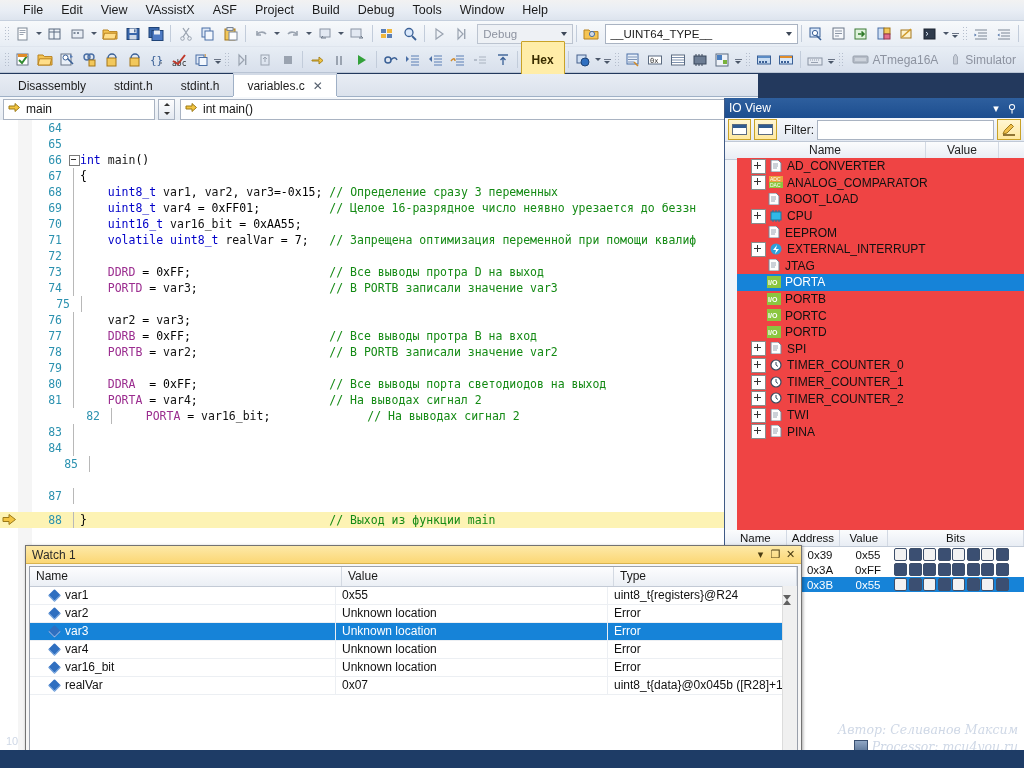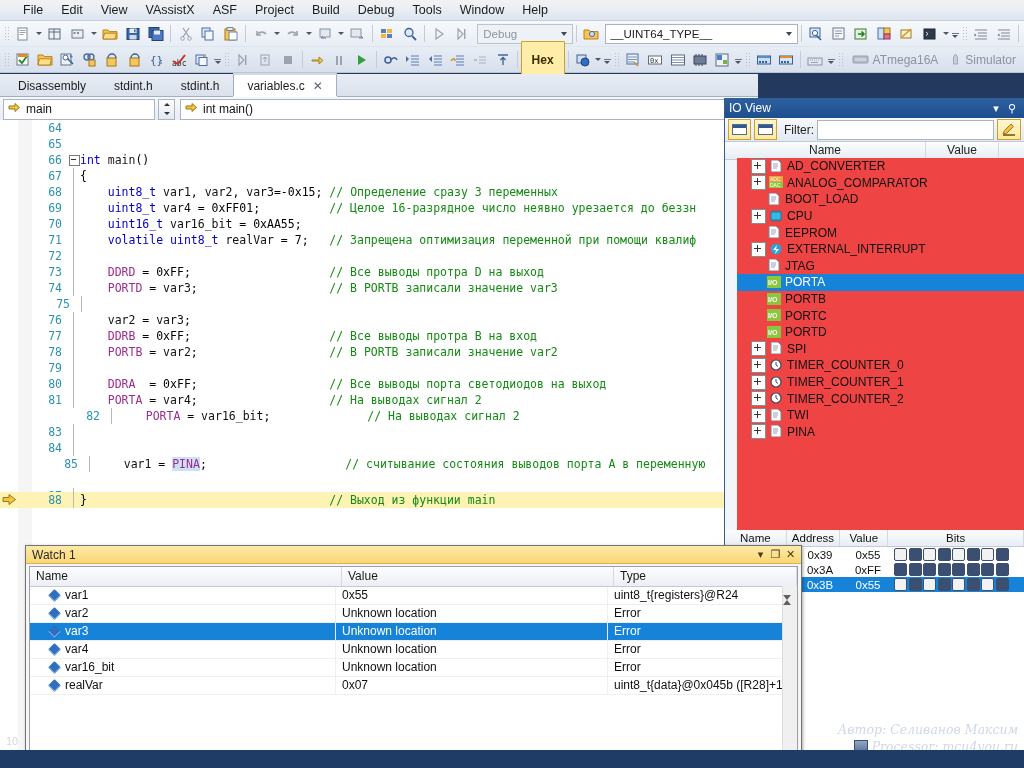--- a/index.html
+++ b/index.html
@@ -672,23 +672,23 @@
             <div class="cl" style="top: 176px; position: absolute; left: 8px; right: 0px;"><span class="lnum">75</span><span class="foldcol"><span class="vline"></span></span><span class="codetext"></span></div>
             <div class="cl" style="top: 192px; position: absolute; left: 0px; right: 0px;"><span class="lnum">76</span><span class="foldcol"><span class="vline"></span></span><span class="codetext">    <span class="id">var2</span> = <span class="id">var3</span>;</span></div>
             <div class="cl" style="top: 208px; position: absolute; left: 0px; right: 0px;"><span class="lnum">77</span><span class="foldcol"><span class="vline"></span></span><span class="codetext">    <span class="mac">DDRB</span> = <span class="num">0xFF</span>;                    <span class="cm">// Все выводы протра B на вход</span></span></div>
             <div class="cl" style="top: 224px; position: absolute; left: 0px; right: 0px;"><span class="lnum">78</span><span class="foldcol"><span class="vline"></span></span><span class="codetext">    <span class="mac">PORTB</span> = <span class="id">var2</span>;                   <span class="cm">// В PORTB записали значение var2</span></span></div>
             <div class="cl" style="top: 240px; position: absolute; left: 0px; right: 0px;"><span class="lnum">79</span><span class="foldcol"><span class="vline"></span></span><span class="codetext"></span></div>
             <div class="cl" style="top: 256px; position: absolute; left: 0px; right: 0px; padding-left: 33px;"><span class="lnum">80</span><span class="foldcol"><span class="vline"></span></span><span class="codetext">    <span class="mac">DDRA</span>  = <span class="num">0xFF</span>;                   <span class="cm">// Все выводы порта светодиодов на выход</span></span></div>
             <div class="cl" style="top: 272px; position: absolute; left: 0px; right: 0px;"><span class="lnum">81</span><span class="foldcol"><span class="vline"></span></span><span class="codetext">    <span class="mac">PORTA</span> = <span class="id">var4</span>;                   <span class="cm">// На выводах сигнал 2</span></span></div>
             <div class="cl" style="top: 288px; position: absolute; left: 0px; right: 0px; margin-left: 38px;"><span class="lnum">82</span><span class="foldcol"><span class="vline"></span></span><span class="codetext">    <span class="mac">PORTA</span> = <span class="id">var16_bit</span>;              <span class="cm">// На выводах сигнал 2</span></span></div>
             <div class="cl" style="top: 304px; position: absolute; left: 0px; right: 0px;"><span class="lnum">83</span><span class="foldcol"><span class="vline"></span></span></div>
             <div class="cl" style="top: 320px; position: absolute; left: 0px; right: 0px;"><span class="lnum">84</span><span class="foldcol"><span class="vline"></span></span><span class="codetext"></span></div>
-            <div class="cl" style="top: 336px; position: absolute; left: 16px; right: 0px;"><span class="lnum">85</span><span class="foldcol"><span class="vline"></span></span><span class="codetext">    <span class="id">var1</span> = <span class="mac sel">PINA</span>;                    <span class="cm">// считывание состояния выводов порта A в переменную</span></span></div>
+            <div class="cl" style="top: 336px; position: absolute; left: 16px; right: 0px;"><span class="lnum">85</span><span class="foldcol"><span class="vline"></span></span></div>
             <div class="cl" style="top: 368px; position: absolute; left: 0px; right: 0px;"><span class="lnum">87</span><span class="foldcol"><span class="vline"></span></span><span class="codetext"></span></div>
-            <div class="cl hl" style="top: 372px; position: absolute; left: 0px; right: 0px;"><span style="position: absolute; left: 2px; top: 1px;"><svg width="15" height="13" viewBox="0 0 15 13">
+            <div class="cl hl" style="top: 392px; position: absolute; left: 0px; right: 0px;"><span style="position: absolute; left: 2px; top: 1px;"><svg width="15" height="13" viewBox="0 0 15 13">
                   <path d="M1 4.5h6V1.5L13.5 6.5 7 11.5V8.5H1z" fill="#f2c441" stroke="#9c7a17"></path>
                 </svg></span><span class="lnum">88</span><span class="foldcol"><span class="vline"></span></span><span class="codetext">}                                   <span class="cm">// Выход из функции main</span></span></div>
           </div>
         <div class="vscroll">
           <div class="ar up-ar" style="top:0;"></div>
           <div class="thumb" style="top:140px;height:150px;"></div>
           <div class="ar dn-ar" style="bottom:0;"></div>
         </div>
       </div>
     </div>

